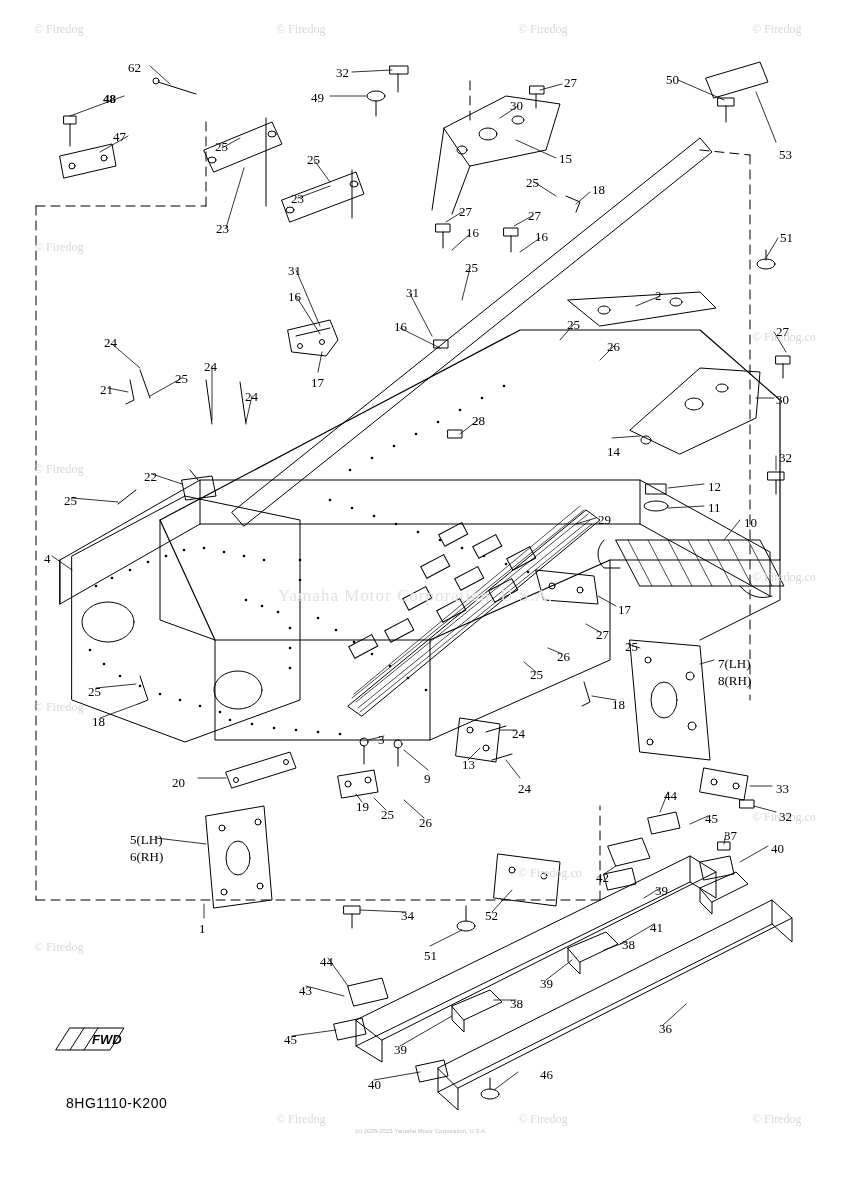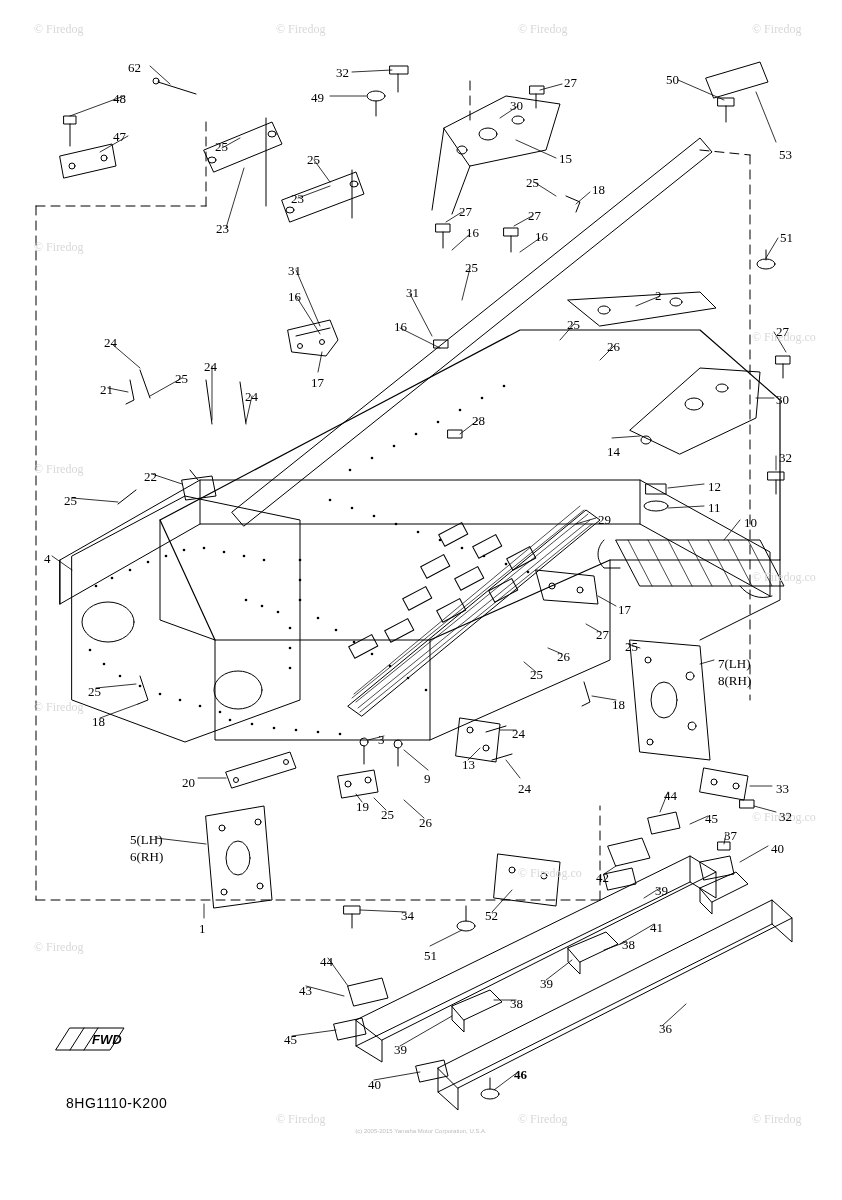--- a/index.html
+++ b/index.html
@@ -490,24 +490,25 @@
       <div class="wm" style="left: 752px; top: 570px;">© Firedog.co</div>
       <div class="wm" style="left: 34px; top: 700px;">© Firedog</div>
       <div class="wm" style="left: 752px; top: 810px;">© Firedog.co</div>
       <div class="wm" style="left: 518px; top: 866px;">© Firedog.co</div>
       <div class="wm" style="left: 34px; top: 940px;">© Firedog</div>
       <div class="wm" style="left: 276px; top: 1112px;">© Firedog</div>
       <div class="wm" style="left: 518px; top: 1112px;">© Firedog</div>
       <div class="wm" style="left: 752px; top: 1112px;">© Firedog</div>
     </div>
 
+  <div class="wm-big" style="left:278px;top:586px;">Yamaha Motor Corporation, U.S.A.</div>
 
   <div id="callouts">
       <div class="callout" style="left: 128px; top: 61px;">62</div>
-      <div class="callout" style="left: 113px; top: 92px;">48</div>
+      <div class="callout" style="left: 103px; top: 92px; font-weight: bold;">48</div>
       <div class="callout" style="left: 113px; top: 130px;">47</div>
       <div class="callout" style="left: 336px; top: 66px;">32</div>
       <div class="callout" style="left: 311px; top: 91px;">49</div>
       <div class="callout" style="left: 564px; top: 76px;">27</div>
       <div class="callout" style="left: 510px; top: 99px;">30</div>
       <div class="callout" style="left: 666px; top: 73px;">50</div>
       <div class="callout" style="left: 779px; top: 148px;">53</div>
       <div class="callout" style="left: 559px; top: 152px;">15</div>
       <div class="callout" style="left: 215px; top: 140px;">25</div>
       <div class="callout" style="left: 307px; top: 153px;">25</div>
@@ -554,21 +555,21 @@
       <div class="callout" style="left: 718px; top: 657px;">7(LH)</div>
       <div class="callout" style="left: 718px; top: 674px;">8(RH)</div>
       <div class="callout" style="left: 88px; top: 685px;">25</div>
       <div class="callout" style="left: 92px; top: 715px;">18</div>
       <div class="callout" style="left: 612px; top: 698px;">18</div>
       <div class="callout" style="left: 378px; top: 733px;">3</div>
       <div class="callout" style="left: 512px; top: 727px;">24</div>
       <div class="callout" style="left: 462px; top: 758px;">13</div>
       <div class="callout" style="left: 518px; top: 782px;">24</div>
       <div class="callout" style="left: 424px; top: 772px;">9</div>
-      <div class="callout" style="left: 182px; top: 776px; text-align: right;">20</div>
+      <div class="callout" style="left: 172px; top: 776px; text-align: right;">20</div>
       <div class="callout" style="left: 776px; top: 782px;">33</div>
       <div class="callout" style="left: 664px; top: 789px;">44</div>
       <div class="callout" style="left: 705px; top: 812px;">45</div>
       <div class="callout" style="left: 779px; top: 810px;">32</div>
       <div class="callout" style="left: 356px; top: 800px;">19</div>
       <div class="callout" style="left: 381px; top: 808px;">25</div>
       <div class="callout" style="left: 419px; top: 816px;">26</div>
       <div class="callout" style="left: 724px; top: 829px;">37</div>
       <div class="callout" style="left: 771px; top: 842px;">40</div>
       <div class="callout" style="left: 130px; top: 833px;">5(LH)</div>
@@ -581,21 +582,21 @@
       <div class="callout" style="left: 424px; top: 949px;">51</div>
       <div class="callout" style="left: 485px; top: 909px;">52</div>
       <div class="callout" style="left: 622px; top: 938px;">38</div>
       <div class="callout" style="left: 320px; top: 955px;">44</div>
       <div class="callout" style="left: 540px; top: 977px;">39</div>
       <div class="callout" style="left: 299px; top: 984px;">43</div>
       <div class="callout" style="left: 510px; top: 997px;">38</div>
       <div class="callout" style="left: 659px; top: 1022px;">36</div>
       <div class="callout" style="left: 284px; top: 1033px;">45</div>
       <div class="callout" style="left: 394px; top: 1043px;">39</div>
-      <div class="callout" style="left: 514px; top: 1068px; font-weight: bold;">46</div>
+      <div class="callout" style="left: 540px; top: 1068px;">46</div>
       <div class="callout" style="left: 368px; top: 1078px;">40</div>
     </div>
 
   <div class="fwd-label">FWD</div>
   <div class="partno">8HG1110-K200</div>
   <div class="tinycenter">(c) 2005-2015 Yamaha Motor Corporation, U.S.A.</div>
 
 </div>
 
 </body></html>

